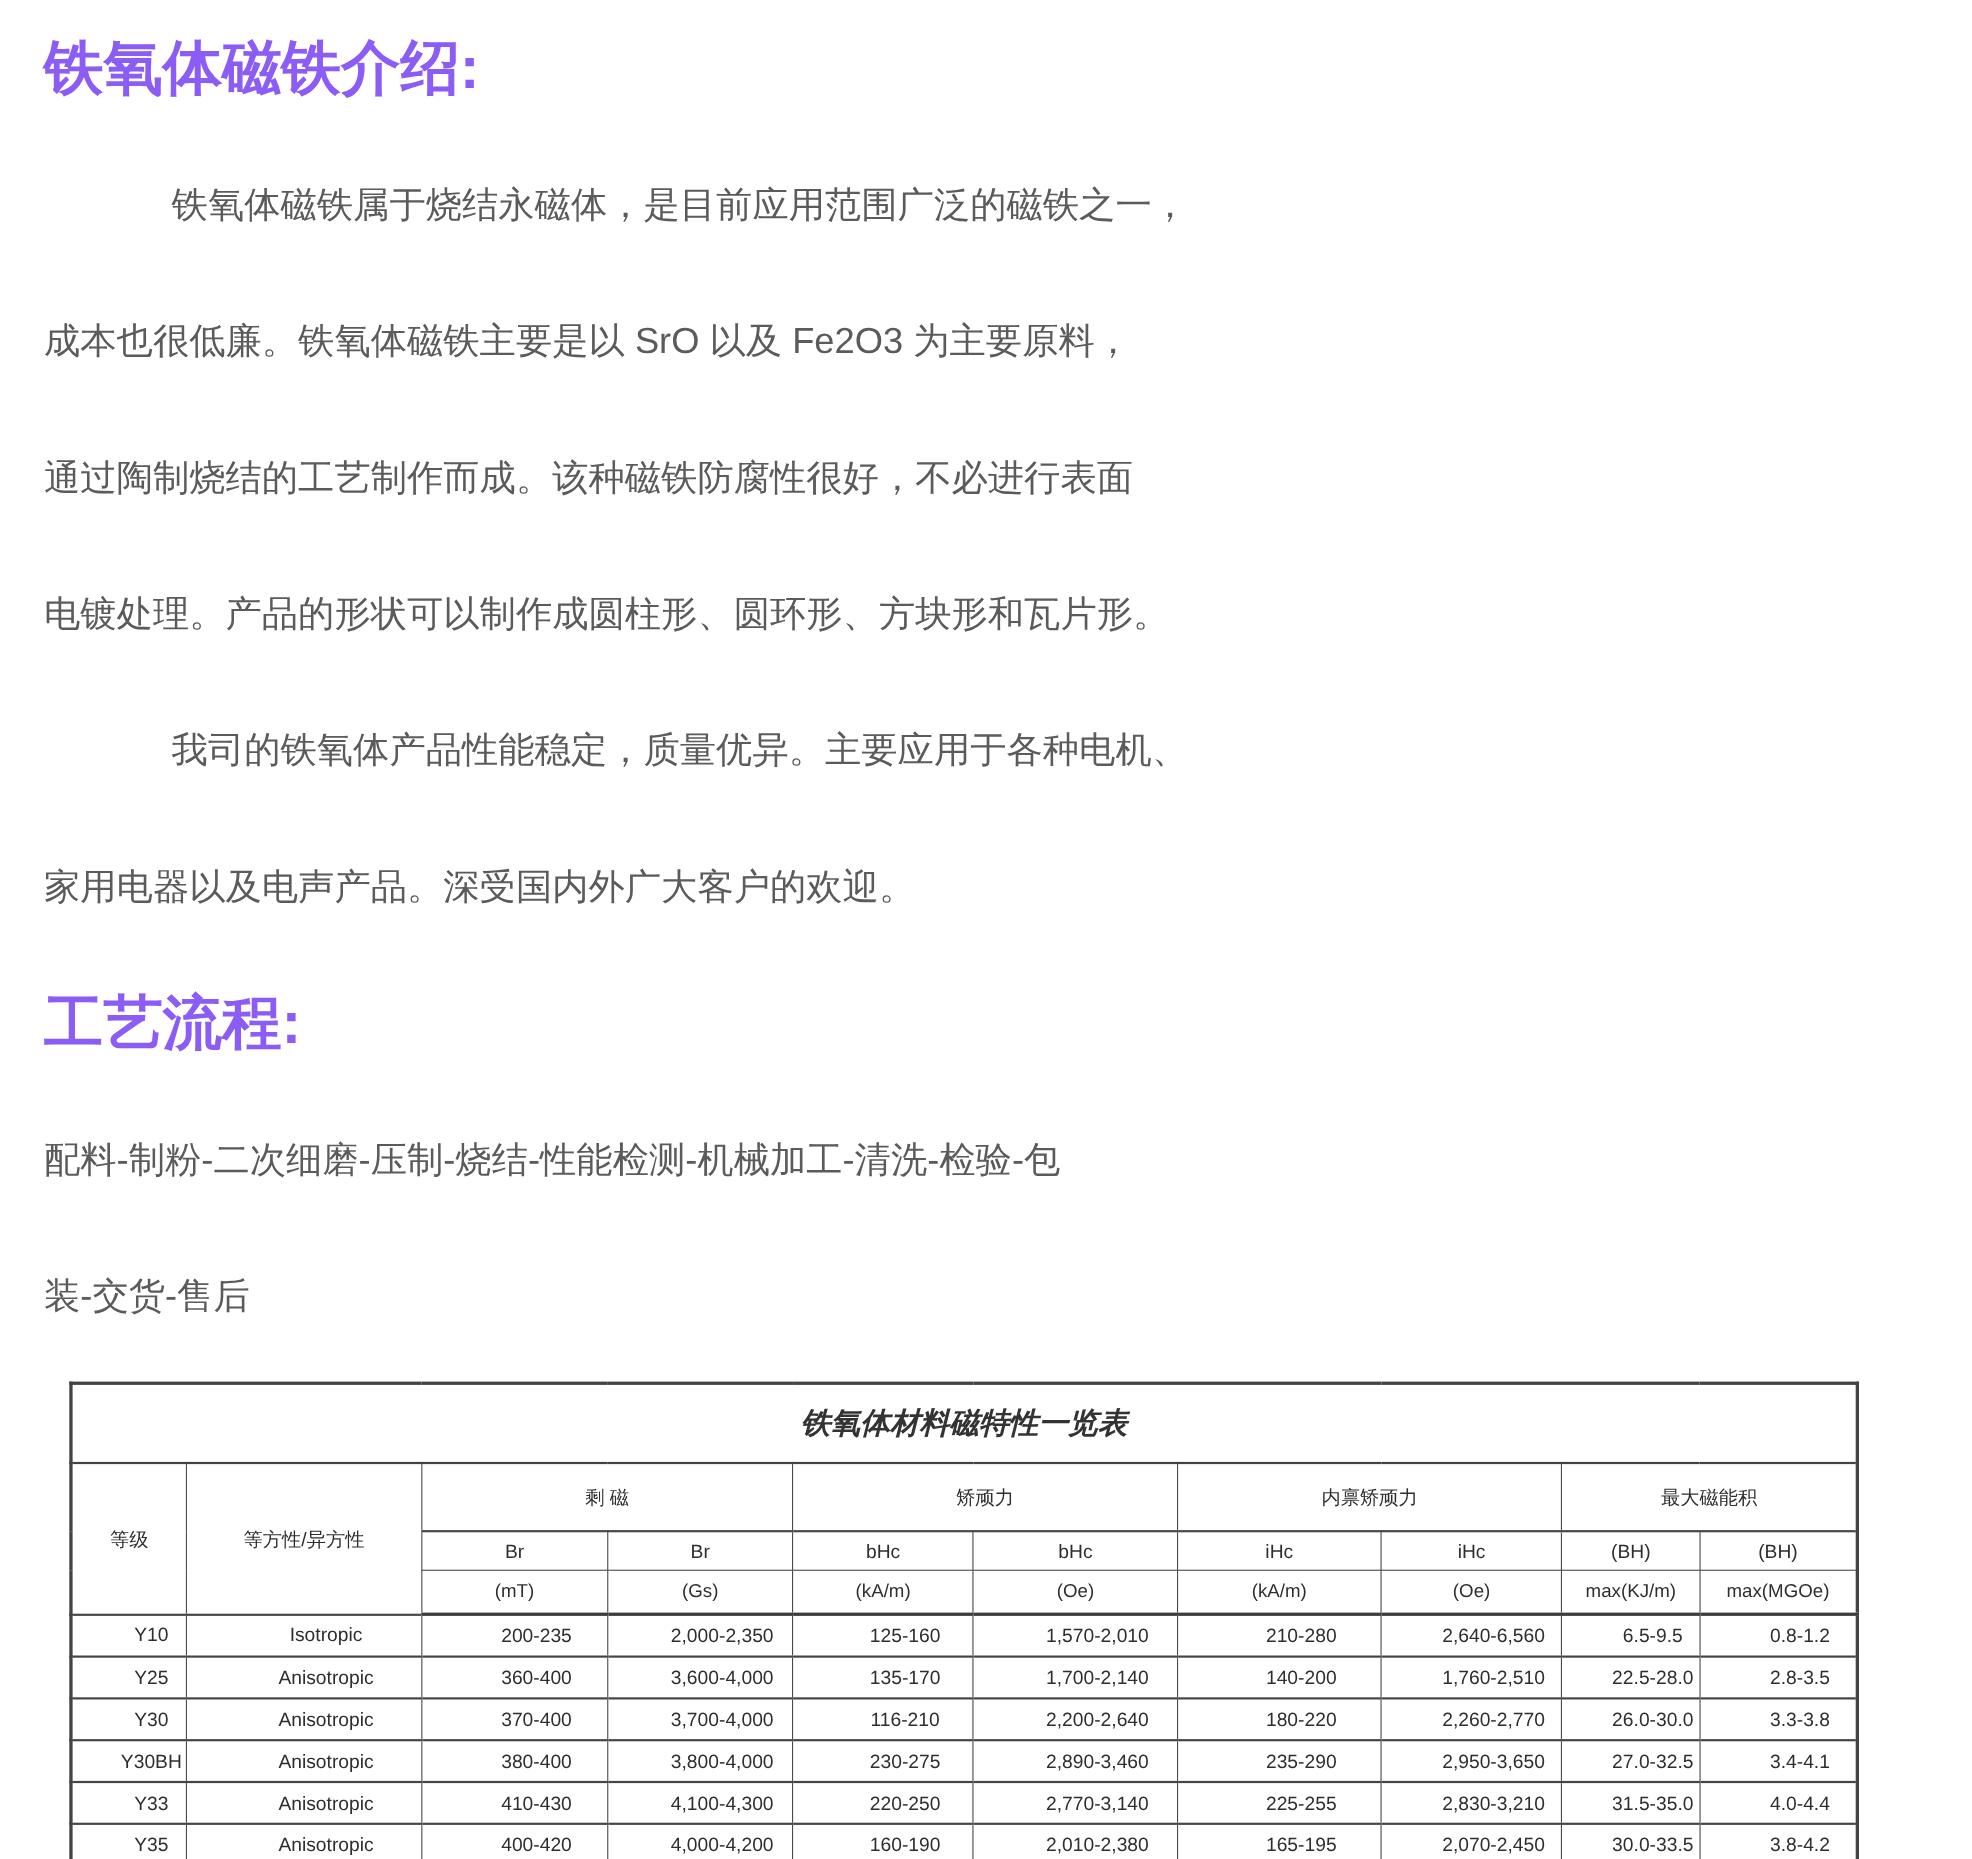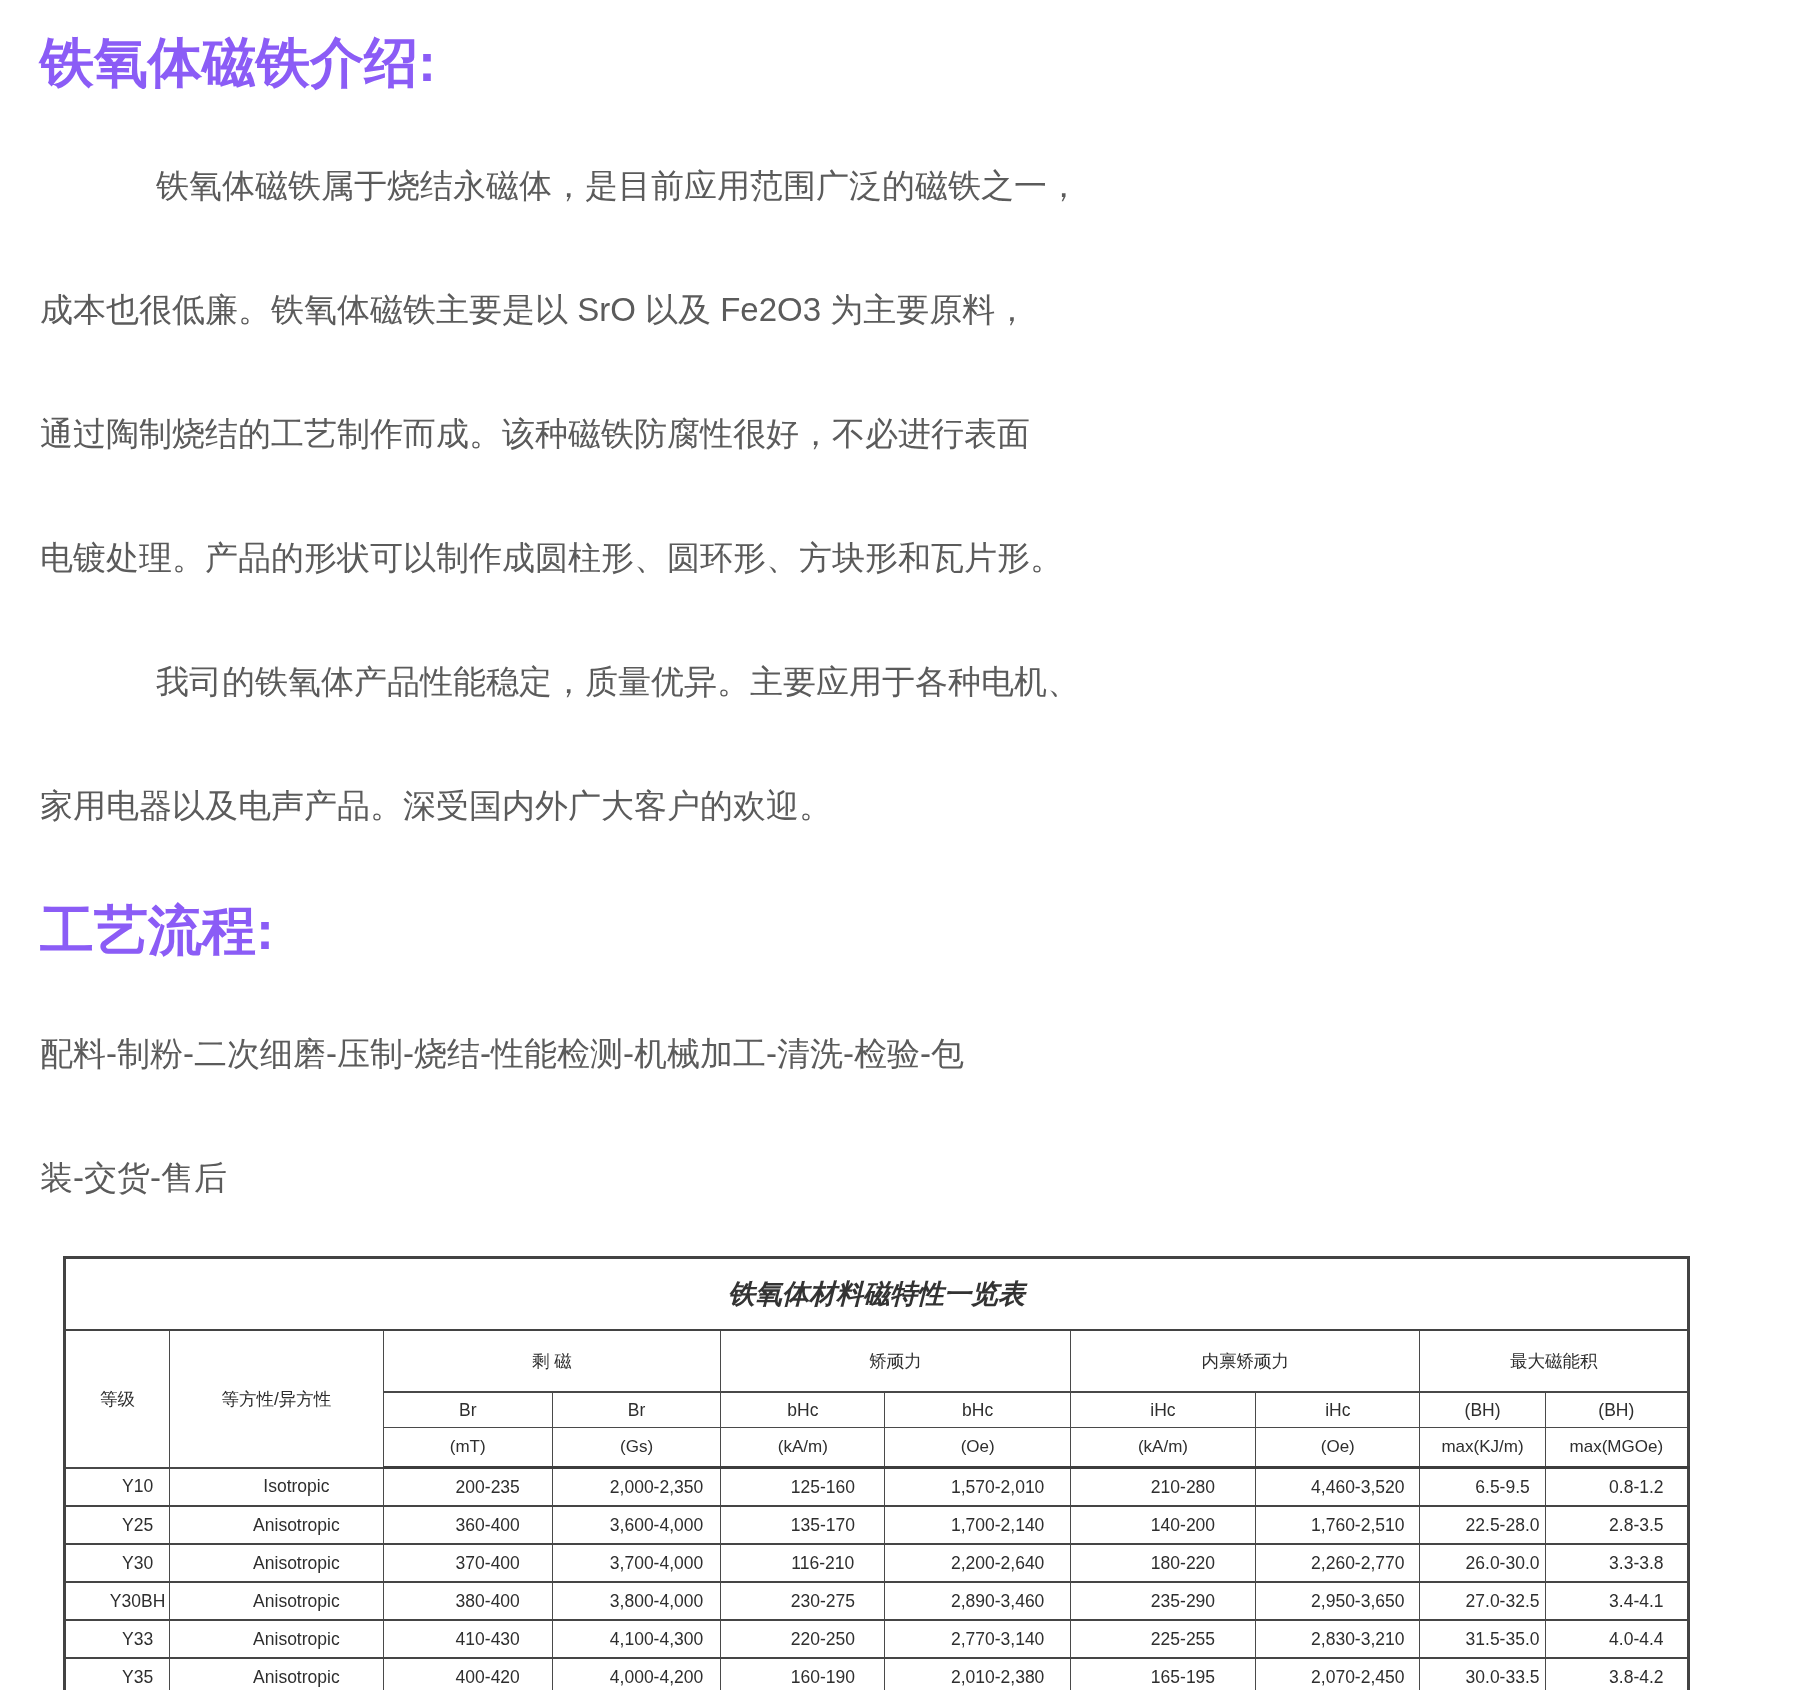--- a/index.html
+++ b/index.html
@@ -125,21 +125,21 @@
         <td>max(MGOe)</td>
       </tr>
       <tr class="data-row">
         <td>Y10</td>
         <td>Isotropic</td>
         <td>200-235</td>
         <td>2,000-2,350</td>
         <td>125-160</td>
         <td>1,570-2,010</td>
         <td>210-280</td>
-        <td>4,460-3,520</td>
+        <td>2,640-6,560</td>
         <td>6.5-9.5</td>
         <td>0.8-1.2</td>
       </tr>
       <tr class="data-row">
         <td>Y25</td>
         <td>Anisotropic</td>
         <td>360-400</td>
         <td>3,600-4,000</td>
         <td>135-170</td>
         <td>1,700-2,140</td>

